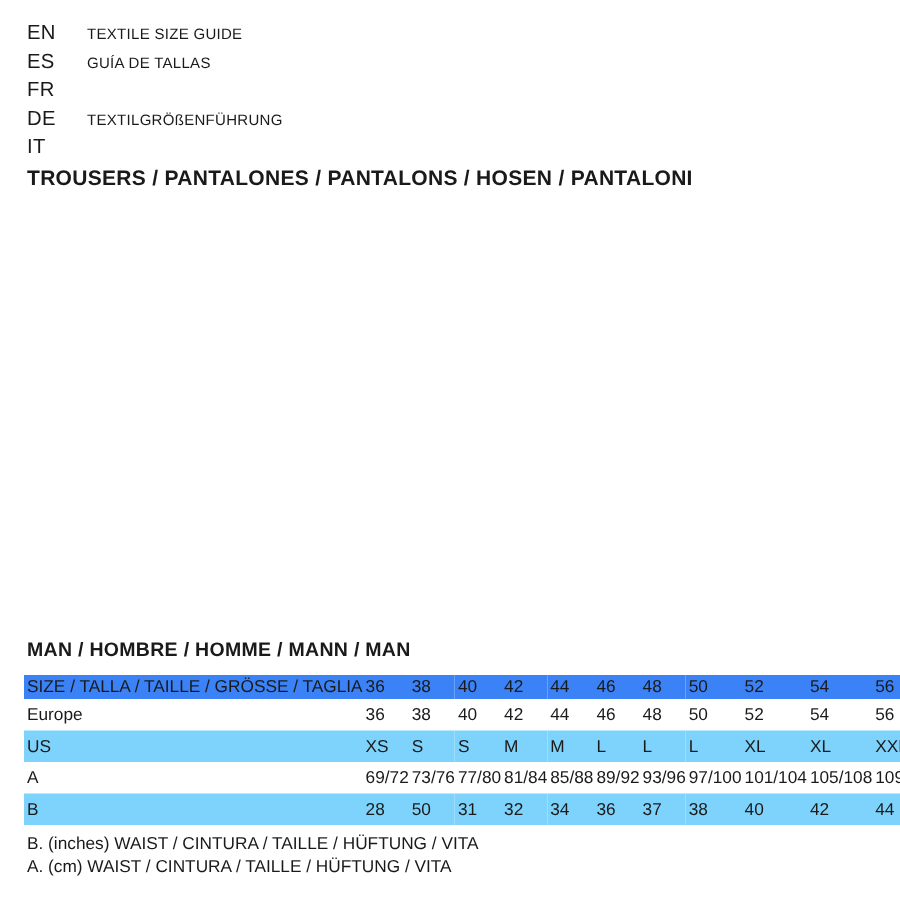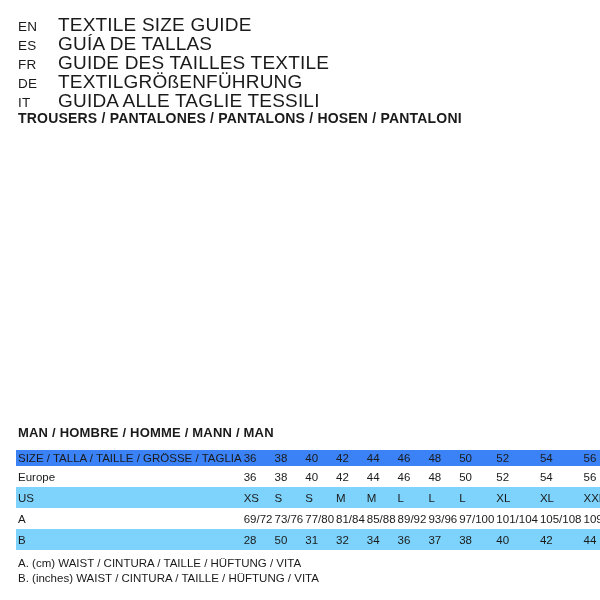--- a/index.html
+++ b/index.html
@@ -33,21 +33,21 @@
     display: flex;
     align-items: baseline;
     height: 19px;
   }
   .lang-code {
     width: 40px;
     font-size: 13.5px;
     letter-spacing: 0.2px;
   }
   .lang-text {
-    font-size: 19px;
+    font-size: 10px;
     letter-spacing: 0.2px;
     white-space: nowrap;
   }
 
   .category-title {
     position: absolute;
     left: 18px;
     top: 110px;
     font-size: 14px;
     font-weight: bold;
@@ -133,29 +133,27 @@
     <div class="lang-row">
       <span class="lang-code">EN</span>
       <span class="lang-text">TEXTILE SIZE GUIDE</span>
     </div>
     <div class="lang-row">
       <span class="lang-code">ES</span>
       <span class="lang-text">GUÍA DE TALLAS</span>
     </div>
     <div class="lang-row">
       <span class="lang-code">FR</span>
-      <span class="lang-text">GUIDE DES TAILLES TEXTILE</span>
     </div>
     <div class="lang-row">
       <span class="lang-code">DE</span>
       <span class="lang-text">TEXTILGRÖßENFÜHRUNG</span>
     </div>
     <div class="lang-row">
       <span class="lang-code">IT</span>
-      <span class="lang-text">GUIDA ALLE TAGLIE TESSILI</span>
     </div>
   </div>
 
   <div class="category-title">TROUSERS / PANTALONES / PANTALONS / HOSEN / PANTALONI</div>
 
 
   <div class="table-section-title">MAN / HOMBRE / HOMME / MANN / MAN</div>
 
   <table class="size-table">
     <thead>
@@ -228,17 +226,17 @@
         <td>37</td>
         <td>38</td>
         <td>40</td>
         <td>42</td>
         <td>44</td>
       </tr>
     </tbody>
   </table>
 
   <div class="footnotes">
+    <div class="footnote">B. (inches) WAIST / CINTURA / TAILLE / HÜFTUNG / VITA</div>
     <div class="footnote">A. (cm) WAIST / CINTURA / TAILLE / HÜFTUNG / VITA</div>
-    <div class="footnote">B. (inches) WAIST / CINTURA / TAILLE / HÜFTUNG / VITA</div>
   </div>
 
 </div>
 
 </body></html>

